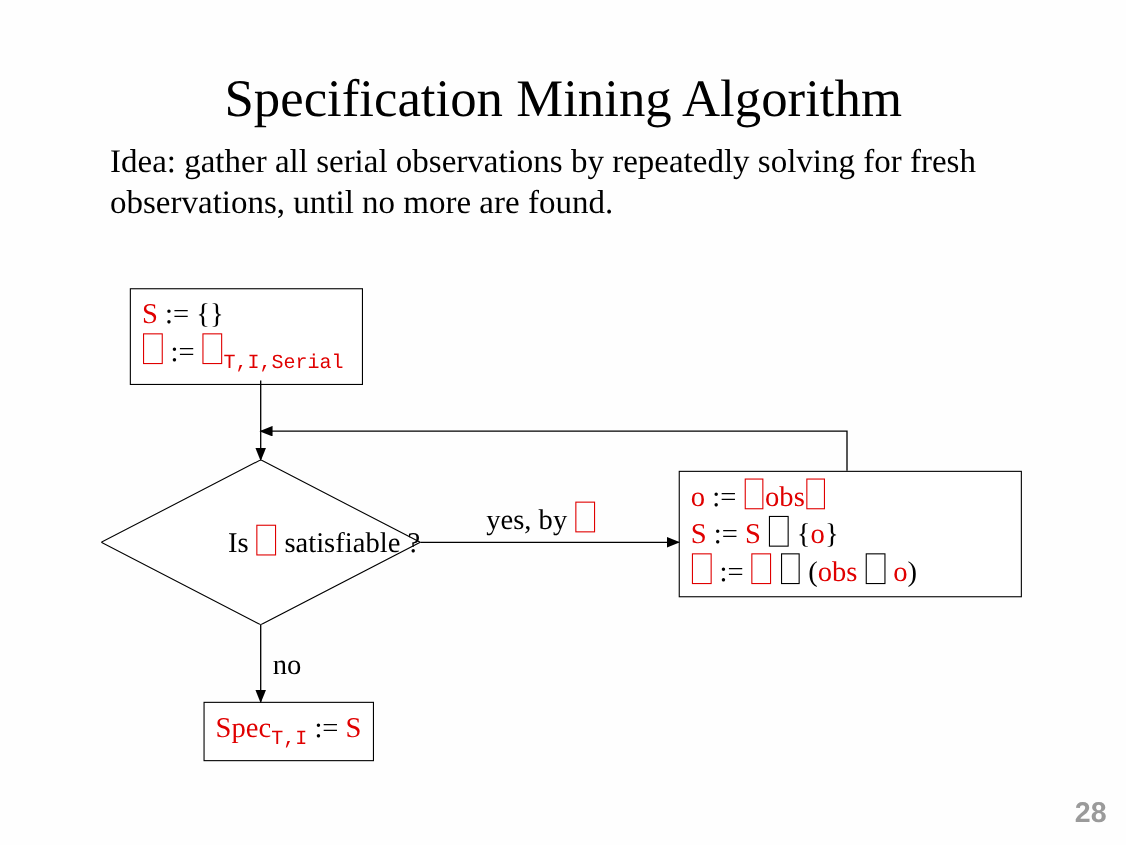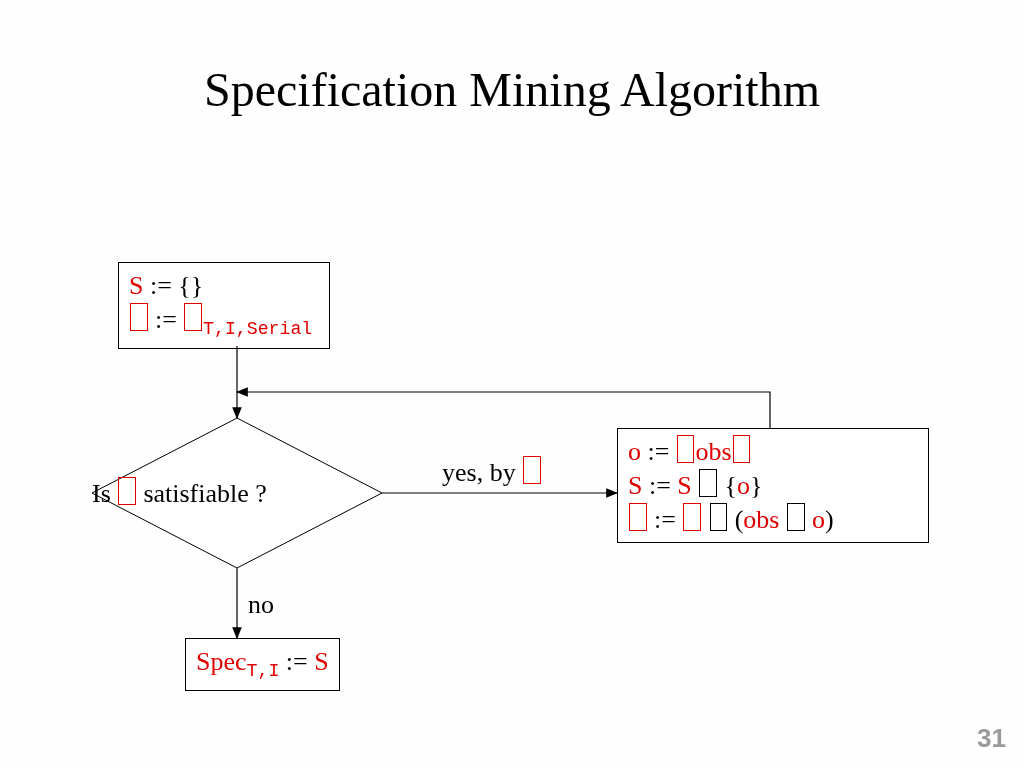--- a/index.html
+++ b/index.html
@@ -53,21 +53,21 @@
     position: absolute;
     left: 0; top: 0;
     width: 100%; height: 100%;
   }
   .diamond-text {
     position: absolute;
     left: 0; top: 0;
     width: 100%; height: 100%;
     display: flex;
     align-items: center;
-    justify-content: flex-start;
+    justify-content: flex-end;
     font-size: 26px;
   }
   .label {
     position: absolute;
     font-size: 26px;
     text-align: center;
   }
   .pagenum {
     position: absolute;
     right: 18px;
@@ -93,20 +93,21 @@
     margin: 0 1px;
   }
 </style>
 </head>
 <body>
 
 <div class="slide">
 
   <div class="title">Specification Mining Algorithm</div>
 
+  <div class="idea">Idea: gather all serial observations by repeatedly solving for fresh observations, until no more are found.</div>
 
   <div class="box" style="left:118px; top:262px; width:190px;">
     <div>
       <span class="red">S</span><span> := </span><span>{}</span>
     </div>
     <div>
       <span class="red"><span class="ph"></span></span><span> := </span><span class="red"><span class="ph"></span><span class="sub">T,I,Serial</span></span>
     </div>
   </div>
 
@@ -154,15 +155,15 @@
 
     <line x1="237" y1="392" x2="237" y2="418" stroke="#000" stroke-width="1.2" marker-end="url(#arrowhead)"></line>
 
     <polyline points="770,428 770,392 237,392" fill="none" stroke="#000" stroke-width="1.2" marker-end="url(#arrowhead)"></polyline>
 
     <line x1="382" y1="493" x2="617" y2="493" stroke="#000" stroke-width="1.2" marker-end="url(#arrowhead)"></line>
 
     <line x1="237" y1="568" x2="237" y2="638" stroke="#000" stroke-width="1.2" marker-end="url(#arrowhead)"></line>
   </svg>
 
-  <div class="pagenum">31</div>
+  <div class="pagenum">28</div>
 
 </div>
 
 </body></html>

